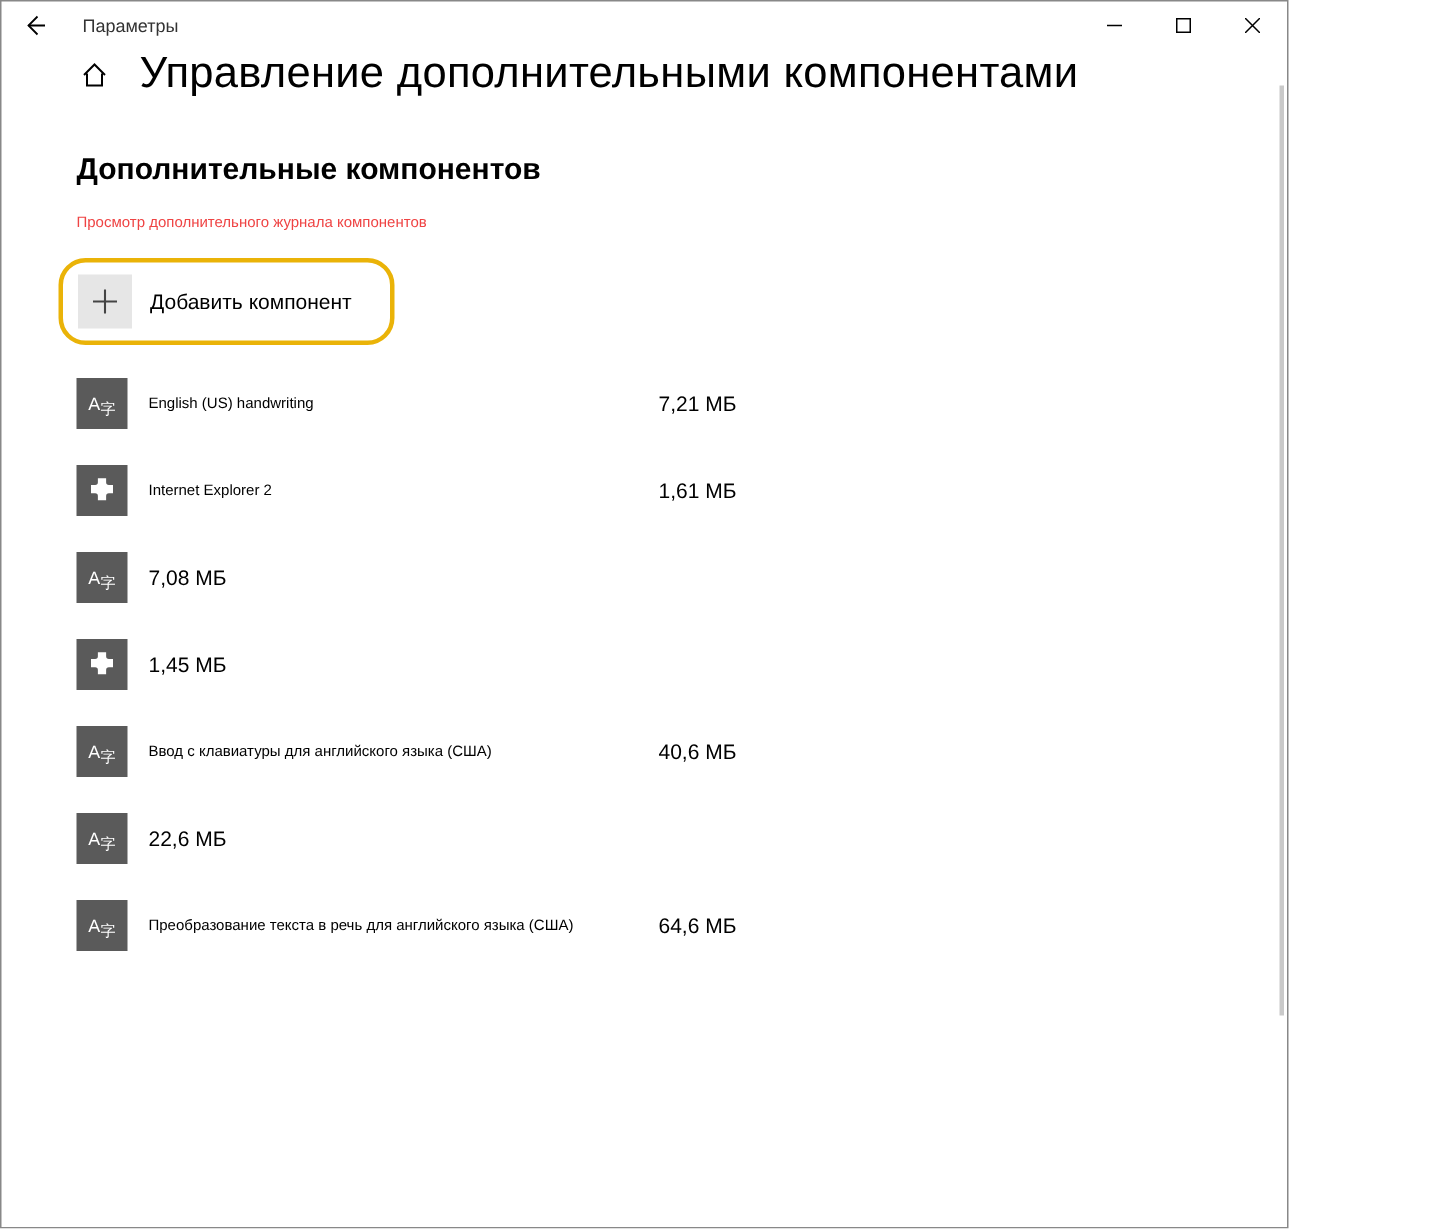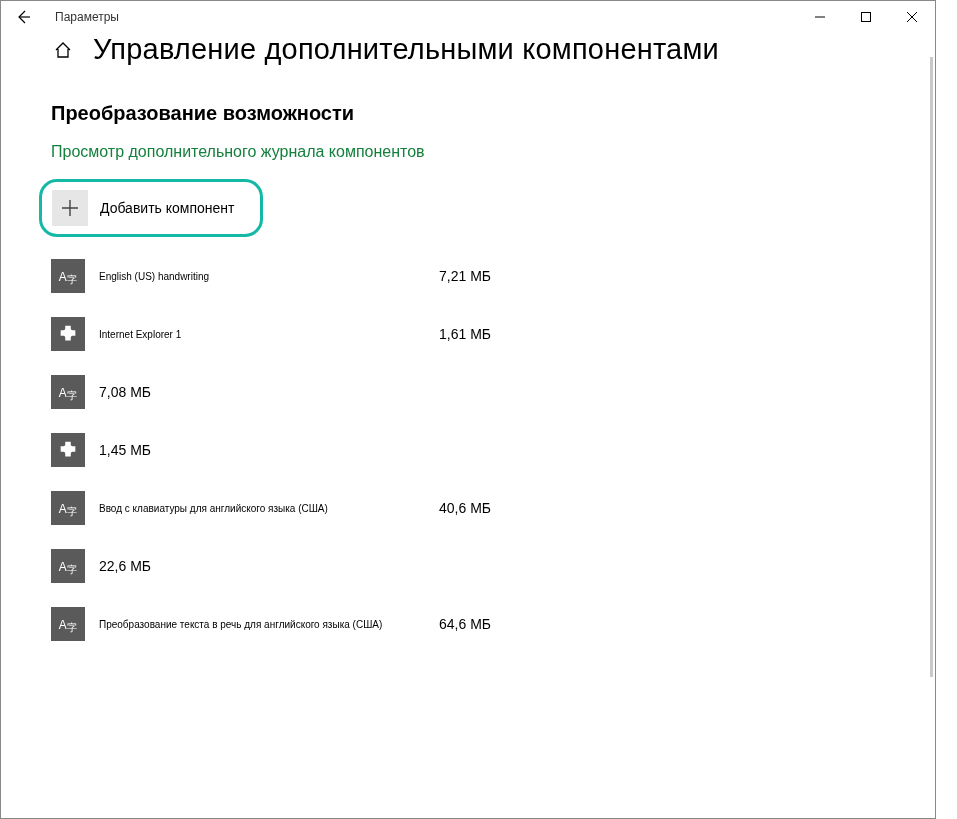--- a/index.html
+++ b/index.html
@@ -1,30 +1,30 @@
 <!DOCTYPE html>
 <html><head>
 <meta charset="utf-8">
 <style>
 html,body{margin:0;padding:0;font-family:"Segoe UI",Arial,sans-serif;background:#fff;color:#000;font-size:14px}
-.window{width:936px;height:819px;box-sizing:border-box;border:1px solid #888;position:relative;overflow:hidden}
+.window{width:859px;height:819px;box-sizing:border-box;border:1px solid #888;position:relative;overflow:hidden}
 .titlebar{height:32px;display:flex;align-items:center;justify-content:space-between;padding-left:8px}
 .tb-left{display:flex;align-items:center;gap:18px}
 .tb-back{width:28px;height:28px;display:flex;align-items:center;justify-content:center;cursor:pointer}
 .tb-title{font-size:12px;color:#333}
 .tb-ctrls{display:flex}
 .tb-btn{width:46px;height:32px;display:flex;align-items:center;justify-content:center;cursor:pointer}
 .content{padding:0 50px 0 50px;height:780px;overflow-y:auto}
 .hdr-row{display:flex;align-items:center;gap:18px;}
 .home-btn{width:24px;height:24px;display:flex;align-items:center;justify-content:center}
 .page-title{font-size:29px;font-weight:300;letter-spacing:.2px}
 .section-title{font-size:20px;font-weight:600;margin-top:36px}
-.link{color:#15803d;font-size:16px;margin-top:18px;display:inline-block;cursor:pointer}
+.link{color:#ef4444;font-size:10px;margin-top:18px;display:inline-block;cursor:pointer}
 .add-wrap{margin-top:18px;margin-left:-12px}
-.add-highlight{border:3px solid #14b8a6;border-radius:18px;display:inline-flex;align-items:center;padding:8px 26px 8px 10px}
+.add-highlight{border:3px solid #eab308;border-radius:18px;display:inline-flex;align-items:center;padding:8px 26px 8px 10px}
 .add-icon{width:36px;height:36px;background:#e6e6e6;display:flex;align-items:center;justify-content:center;margin-right:12px}
 .add-label{font-size:14px}
 .feature-list{margin-top:22px;display:flex;flex-direction:column;gap:24px}
 .feature-row{display:flex;align-items:center;height:34px;cursor:pointer}
 .ficon{width:34px;height:34px;background:#5a5a5a;display:flex;align-items:center;justify-content:center;margin-right:14px}
 .ficon svg{fill:#fff}
 .flabel{flex:0 0 340px;font-size:10px}
 .fsize{font-size:14px}
 .scroll-ind{position:absolute;right:2px;top:56px;width:14px;height:740px}
 .scroll-thumb{position:absolute;right:0;top:0;width:3px;height:620px;background:#c9c9c9}
@@ -65,21 +65,21 @@
   <div class="content">
     <div class="hdr-row">
       <div class="home-btn">
         <svg width="20" height="20" viewBox="0 0 20 20">
             <path d="M3 10 L10 3 L17 10 M5 9 V17 H15 V9" fill="none" stroke="#000" stroke-width="1.3"></path>
           </svg>
       </div>
       <div class="page-title">Управление дополнительными компонентами</div>
     </div>
 
-    <div class="section-title">Преобразование возможности</div>
+    <div class="section-title">Дополнительные компонентов</div>
 
     <a class="link">Просмотр дополнительного журнала компонентов</a>
 
     <div class="add-wrap">
       <div class="add-highlight">
         <div class="add-icon">
           <svg width="18" height="18" viewBox="0 0 18 18">
               <path d="M9 1 V17 M1 9 H17" stroke="#444" stroke-width="1.4"></path>
             </svg>
         </div>
@@ -97,21 +97,21 @@
           </div>
           <div class="flabel">English (US) handwriting</div>
           <div class="fsize">7,21 МБ</div>
         </div>
         <div class="feature-row">
           <div class="ficon">
             <svg width="22" height="22" viewBox="0 0 24 24">
               <path fill="#fff" d="M9 3h6v3a2 2 0 0 0 2 2h3v6h-3a2 2 0 0 0-2 2v3H9v-3a2 2 0 0 0-2-2H4V8h3a2 2 0 0 0 2-2V3z"></path>
             </svg>
           </div>
-          <div class="flabel">Internet Explorer 1</div>
+          <div class="flabel">Internet Explorer 2</div>
           <div class="fsize">1,61 МБ</div>
         </div>
         <div class="feature-row">
           <div class="ficon">
             <svg width="22" height="22" viewBox="0 0 24 24">
               <text x="2" y="17" font-size="13" fill="#fff" font-family="Arial">A</text>
               <text x="11" y="20" font-size="11" fill="#fff" font-family="Arial">字</text>
             </svg>
           </div>
           <div class="fsize">7,08 МБ</div>

